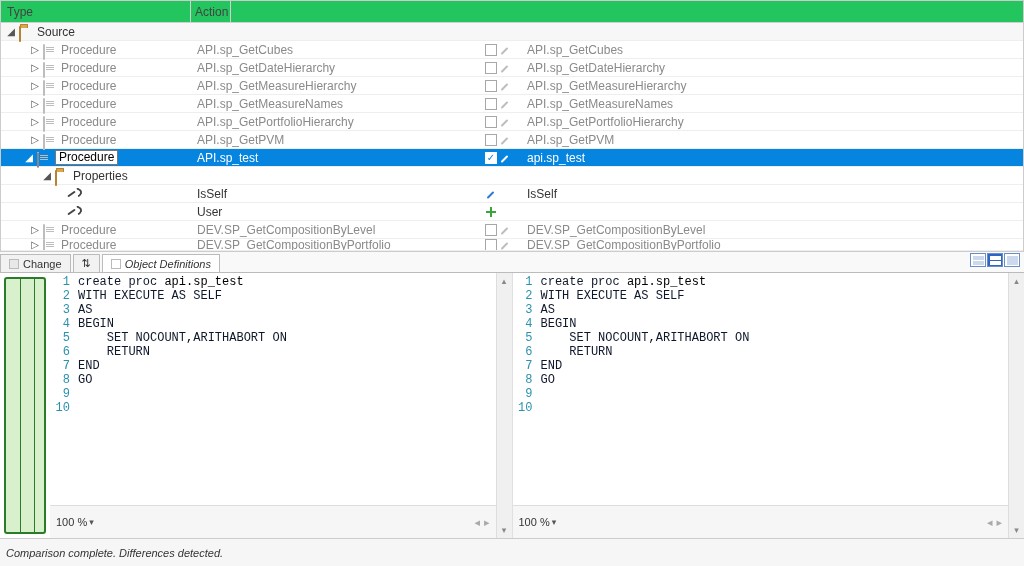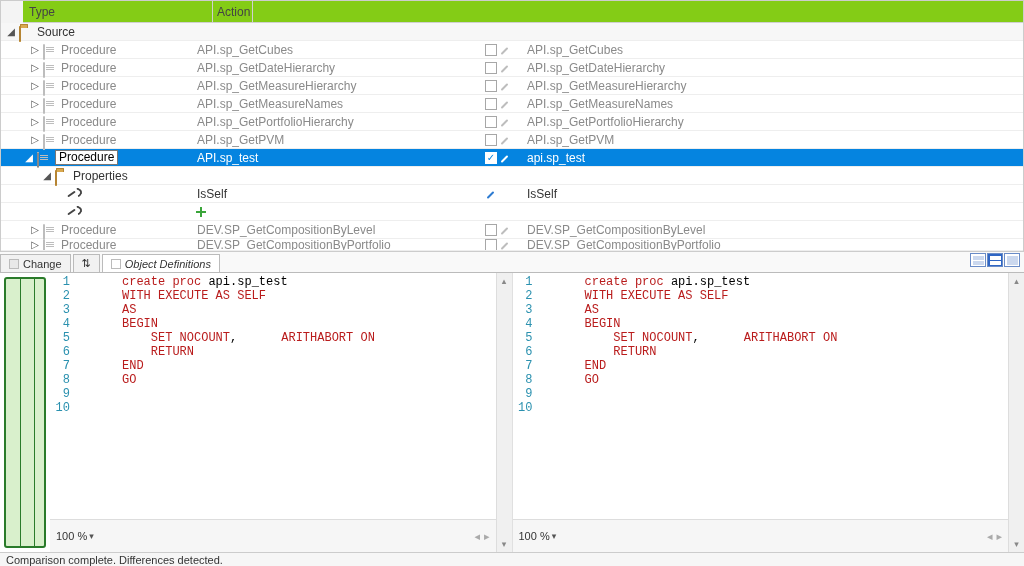--- a/index.html
+++ b/index.html
@@ -17,27 +17,26 @@
   
   .grid-wrap {
     border: 1px solid #ccc;
     background: #f4f4f4;
     flex: 0 0 232px;
     display: flex;
     flex-direction: column;
   }
   .grid-header {
     display: flex;
-    background: #84cc16;
+    background: #22c55e;
     border-bottom: 1px solid #d0d0d0;
     height: 22px;
     align-items: center;
     font-weight: normal;
     color: #444;
-    margin-left: 22px;
   }
   .col-type   { width: 190px; padding-left: 6px; border-right: 1px solid #d0d0d0; height:100%; display:flex; align-items:center;}
   .col-source { width: 290px; padding-left: 6px; border-right: 1px solid #d0d0d0; height:100%; display:flex; align-items:center;}
   .col-action { width: 40px;  padding-left: 4px; text-align:left; border-right: 1px solid #d0d0d0; height:100%; display:flex; align-items:center;}
   .col-target { flex:1;       padding-left: 6px; height:100%; display:flex; align-items:center;}
   .grid-body {
     flex:1;
     overflow-y: auto;
     background: #fff;
   }
@@ -166,36 +165,36 @@
   .codebody {
     flex:1; overflow:auto; font-family:Consolas,"Courier New",monospace;
     font-size:12px; background:#fff; padding-top:2px;
   }
   .codeline { display:flex; }
   .ln {
     width:28px; text-align:right; padding-right:8px; color:#2b91af;
     user-select:none;
   }
   .code-tx { white-space:pre; }
-  .kw { color:#b91c1c;margin-left:44px; }
+  .kw { color:#0f172a; }
   .obj { color:#000; }
   .zoom {
     height:18px; border-top:1px solid #ddd; background:#f6f6f6;
     display:flex; align-items:center; padding:16px 6px; gap:4px; font-size:11px;
   }
   .zoom .dd { display:inline-flex; align-items:center; gap:2px; }
   .zoom .dd::after { content:"▾"; font-size:9px; color:#555; }
   .vscroll {
     width:16px; background:#f0f0f0; border-left:1px solid #ddd;
     display:flex; flex-direction:column; justify-content:space-between;
   }
   .vscroll .arr { height:16px; display:flex; align-items:center; justify-content:center; color:#888; font-size:9px;}
   .status {
-    height:14px; border-top:1px solid #ccc; background:#f6f6f6;
-    display:flex; align-items:center; padding:0 6px; font-size:11px; color:#333;
+    height:28px; border-top:1px solid #ccc; background:#f6f6f6;
+    display:flex; align-items:center; padding:0 6px; font-size:11px; color:#333;font-style:italic;
   }
 </style>
 </head>
 <body>
 
 <div class="grid-wrap">
   <div class="grid-header">
     <div class="col-type">Type</div>
     <div class="col-action">Action</div>
   </div>
@@ -365,20 +364,23 @@
         </div>
         <div class="col-target">
           <span class="">IsSelf</span>
         </div>
       </div>
       <div class="row">
         <div class="col-type">
           <span class="indent" style="width:64px"></span>
           <span class="glyph"><span class="wrench"></span></span>
         </div>
+        <div class="col-source">
+          <span class="">User</span>
+        </div>
         <div class="col-action">
           <span class="plus"></span>
         </div>
         <div class="col-target">
           <span class=""></span>
         </div>
       </div>
       <div class="row">
         <div class="col-type">
           <span class="indent" style="width:28px"></span>

